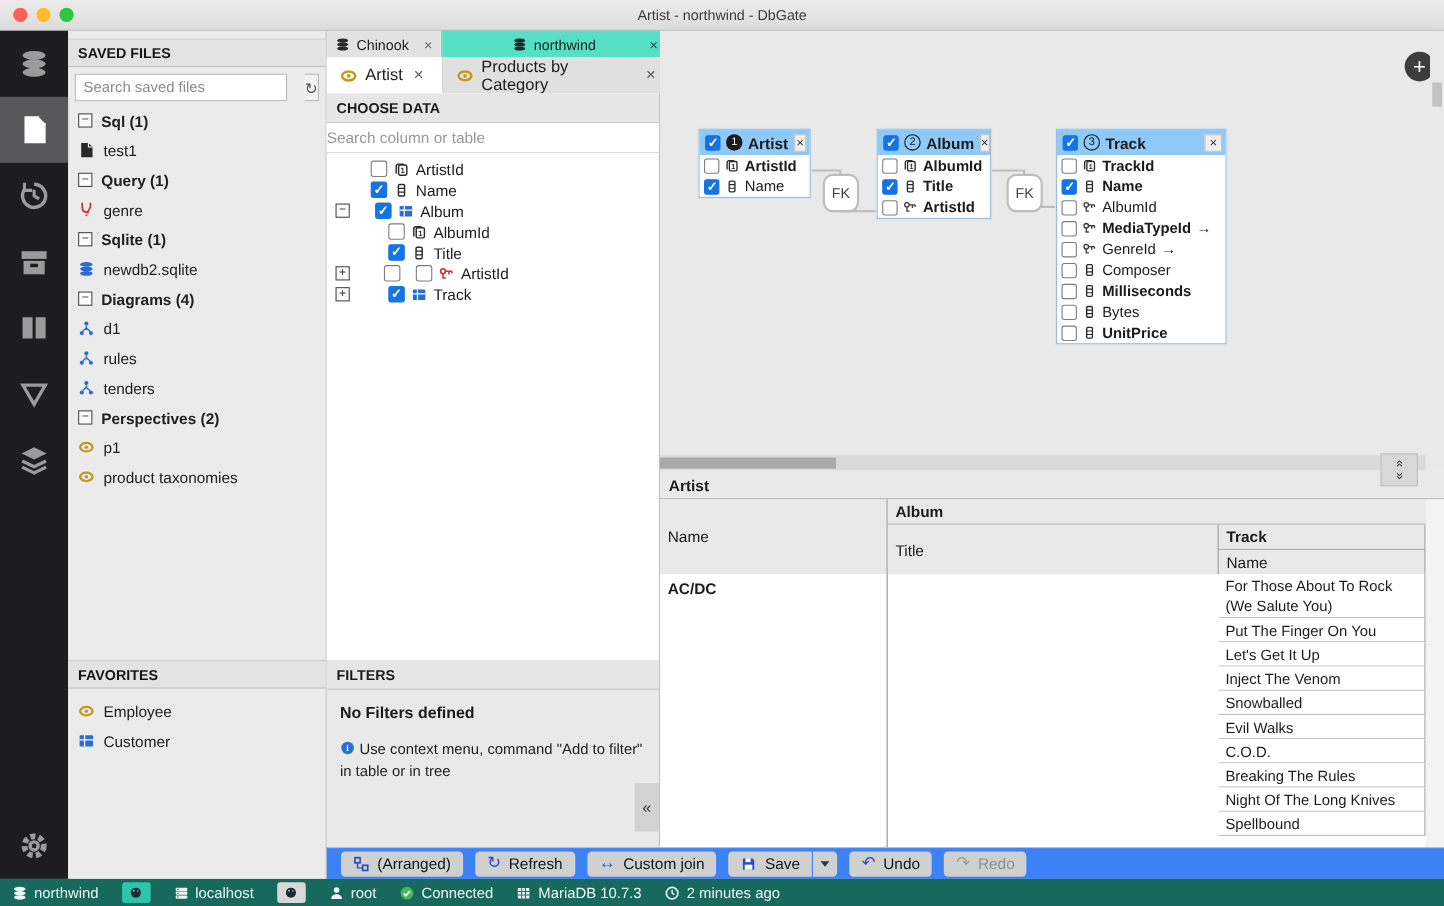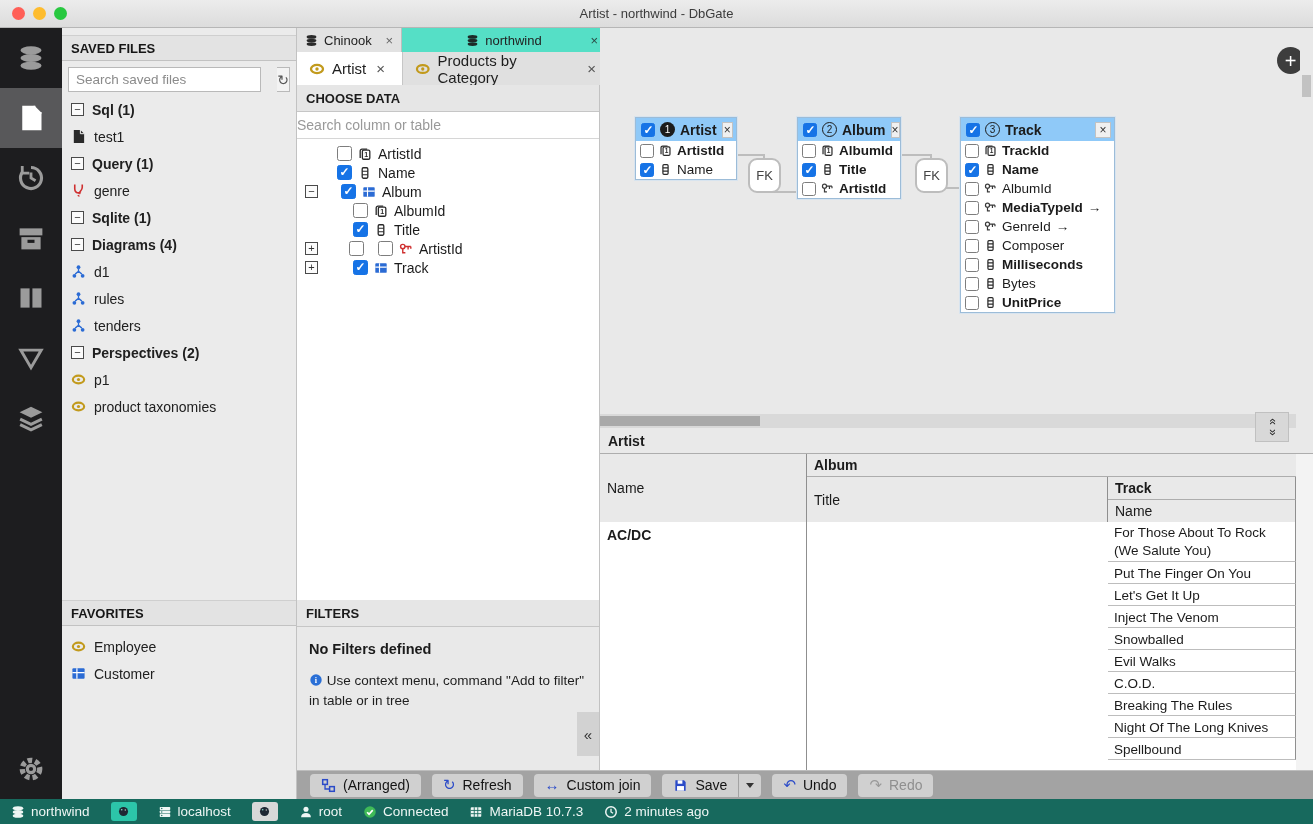--- a/index.html
+++ b/index.html
@@ -127,21 +127,21 @@
   .g-albumcell { left:207px; width:301px; }
   .gd-text { padding:5px 7px 0 7px; font-size:14px; }
   .trackcol { position:absolute; left:508px; top:94px; width:188px; }
   .trow2 { border-bottom:1px solid #bdbdbd; border-right:1px solid #8f8f8f; background:#fff;
     padding:2px 6px; font-size:13.5px; line-height:1.3; display:flex; align-items:flex-start; }
   .trow2.h22 { height:22px; padding-top:3px; }
   .trow2.h40 { height:40px; }
   .g-gutter { position:absolute; left:696px; top:26px; width:17px; height:316px; background:#f3f3f3; }
 
   
-  .toolbar { position:absolute; left:297px; top:770px; width:1016px; height:29px; background:#a3a3a3;
+  .toolbar { position:absolute; left:297px; top:770px; width:1016px; height:29px; background:#3b82f6;
     border-top:1px solid #bdbdbd; display:flex; align-items:center; gap:11px; padding-left:13px; }
   .tbtn { height:23px; background:#d0d0d0; border-radius:4px; display:flex; align-items:center; gap:7px;
     padding:0 11px; font-size:14px; color:#141414; }
   .tbtn svg { width:15px; height:15px; }
   .tbtn .ig { font-size:15px; color:#2b4bc8; line-height:0; }
   .tbtn.disabled { color:#8f8f8f; }
   .tbtn.disabled .ig { color:#9a9a9a; }
   .savewrap { display:flex; gap:1px; }
   .savewrap .tbtn.main { border-radius:4px 0 0 4px; }
   .savecaret { width:22px; height:23px; background:#d0d0d0; border-radius:0 4px 4px 0; display:flex; align-items:center; justify-content:center; }
@@ -358,20 +358,26 @@
     <div class="trow">
         <svg>
           <use href="#sym-query"></use>
         </svg>
         <span>genre</span>
       </div>
     <div class="trow grp">
         <span class="expbox">−</span>
         <span>Sqlite (1)</span>
       </div>
+    <div class="trow">
+        <svg style="color:#2b6bd4">
+          <use href="#sym-db"></use>
+        </svg>
+        <span>newdb2.sqlite</span>
+      </div>
     <div class="trow grp">
         <span class="expbox">−</span>
         <span>Diagrams (4)</span>
       </div>
     <div class="trow">
         <svg>
           <use href="#sym-diagram"></use>
         </svg>
         <span>d1</span>
       </div>

